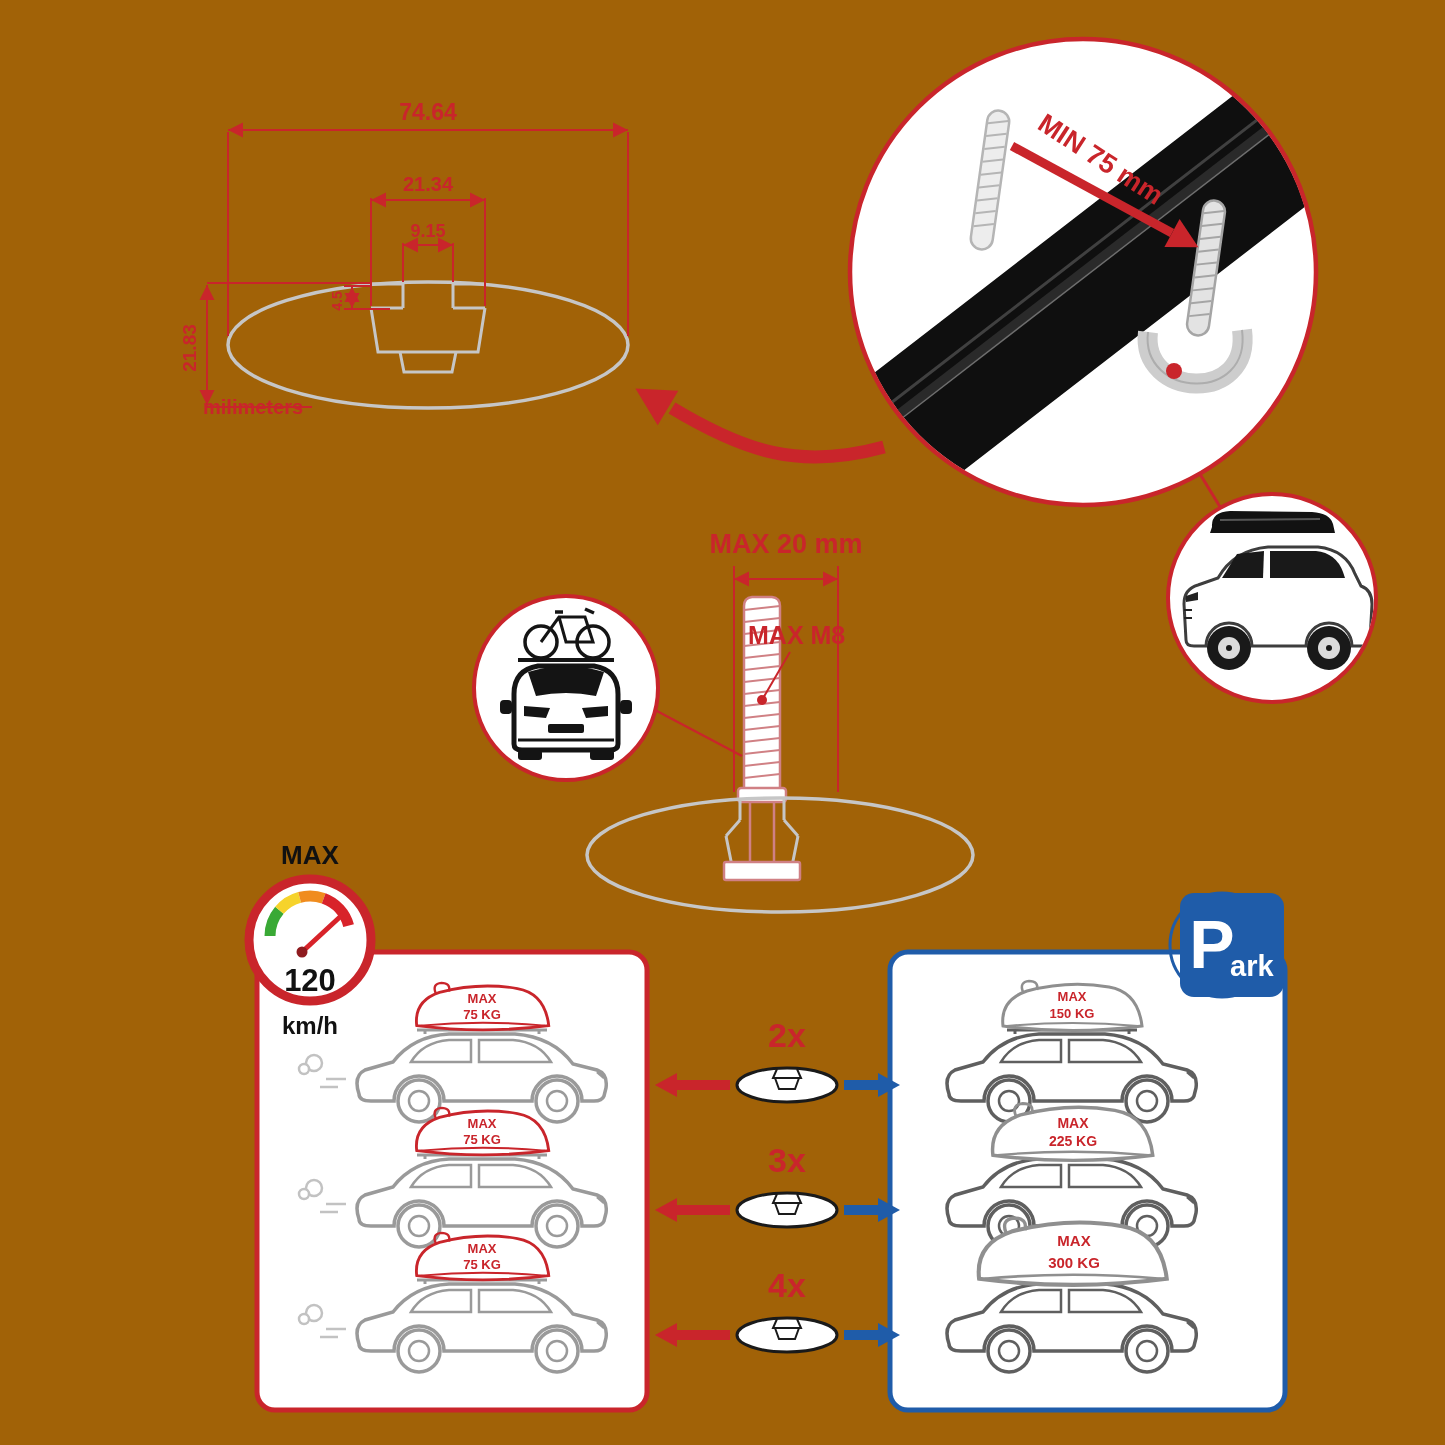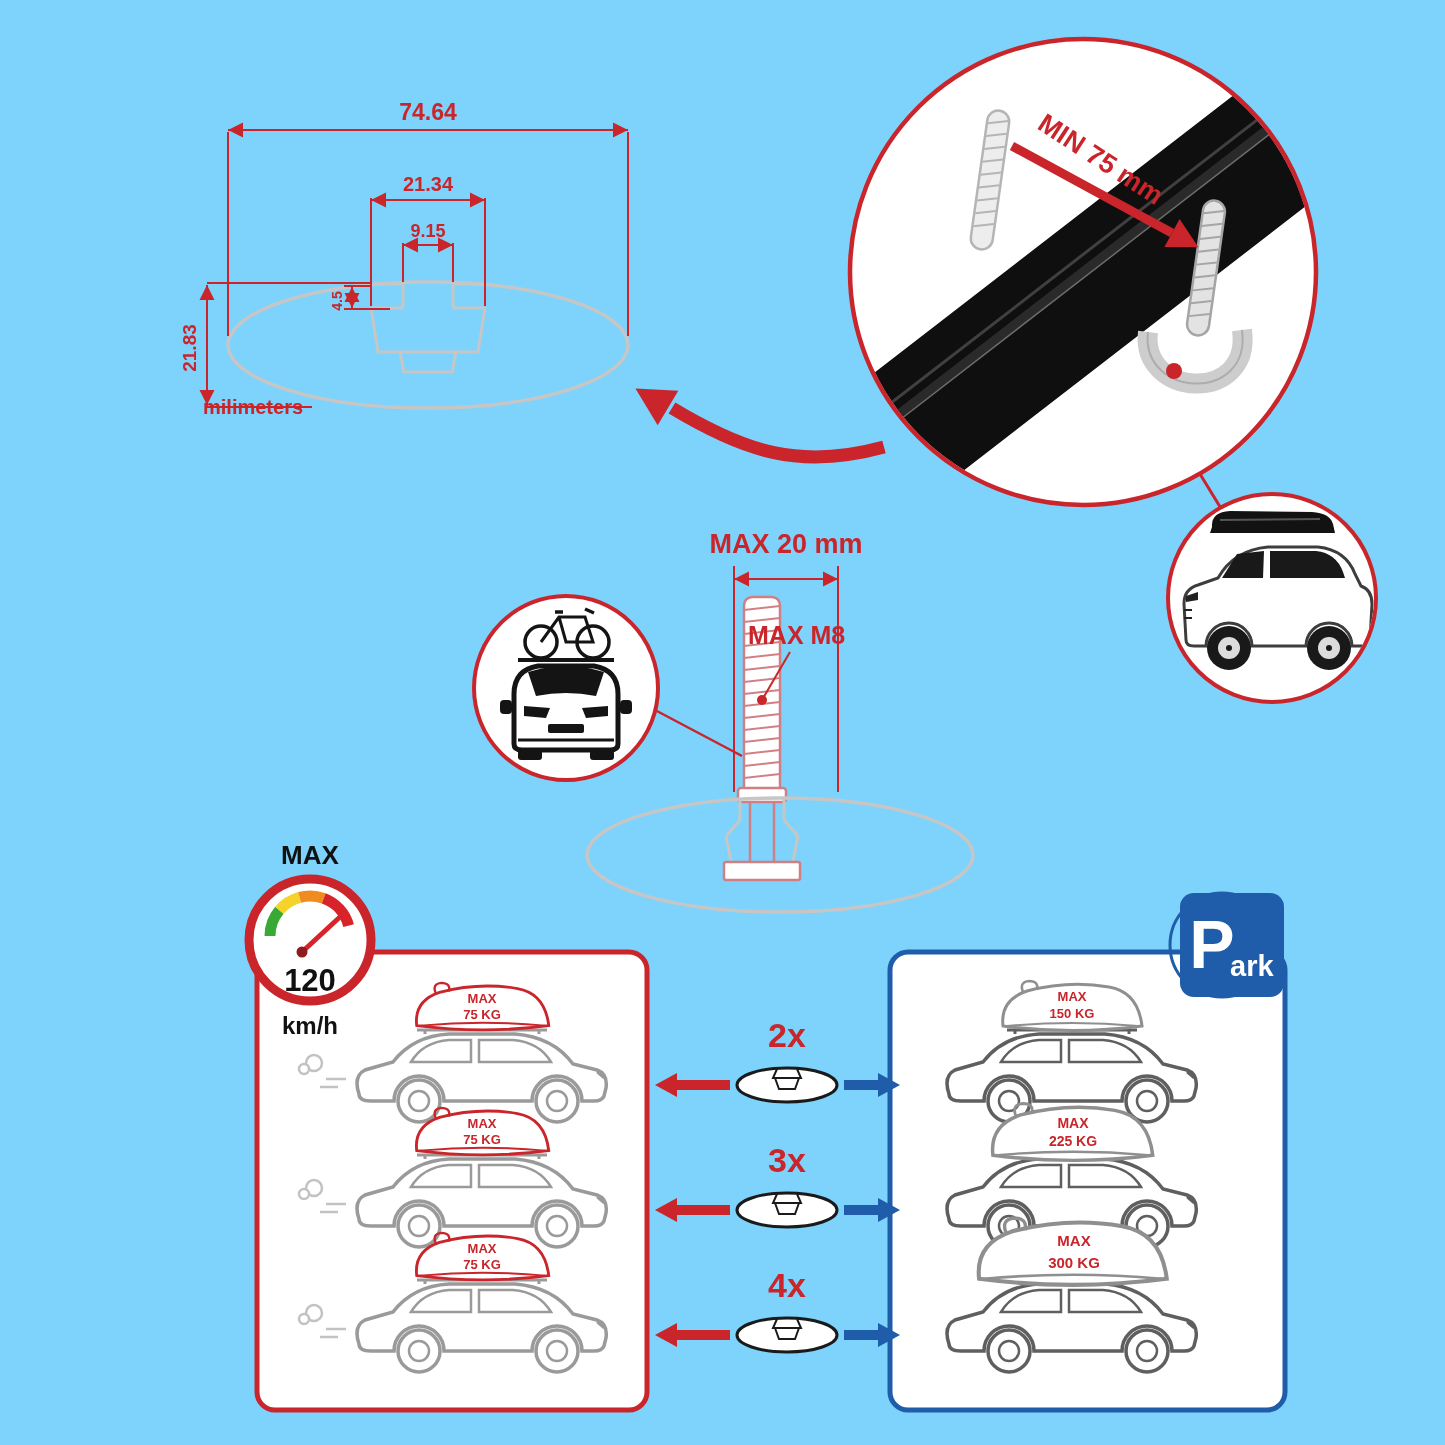--- a/index.html
+++ b/index.html
@@ -1,16 +1,16 @@
 <!DOCTYPE html>
 <html><head>
 <meta charset="utf-8">
 <style>
   html,body{margin:0;padding:0;background:#fff}
-  .stage{width:1445px;height:1445px;position:relative;font-family:"Liberation Sans",sans-serif;background:#7dd3fc}
+  .stage{width:1445px;height:1445px;position:relative;font-family:"Liberation Sans",sans-serif;background:#a16207}
   svg{display:block}
   text{font-family:"Liberation Sans","DejaVu Sans",sans-serif}
   .dim{fill:#c9252b;font-weight:bold}
   .blk{fill:#111111;font-weight:bold}
   .bagtxt{fill:#c9252b;font-weight:bold;text-anchor:middle}
   .whitetxt{fill:#ffffff;font-weight:bold}
 </style>
 </head>
 <body>
 

